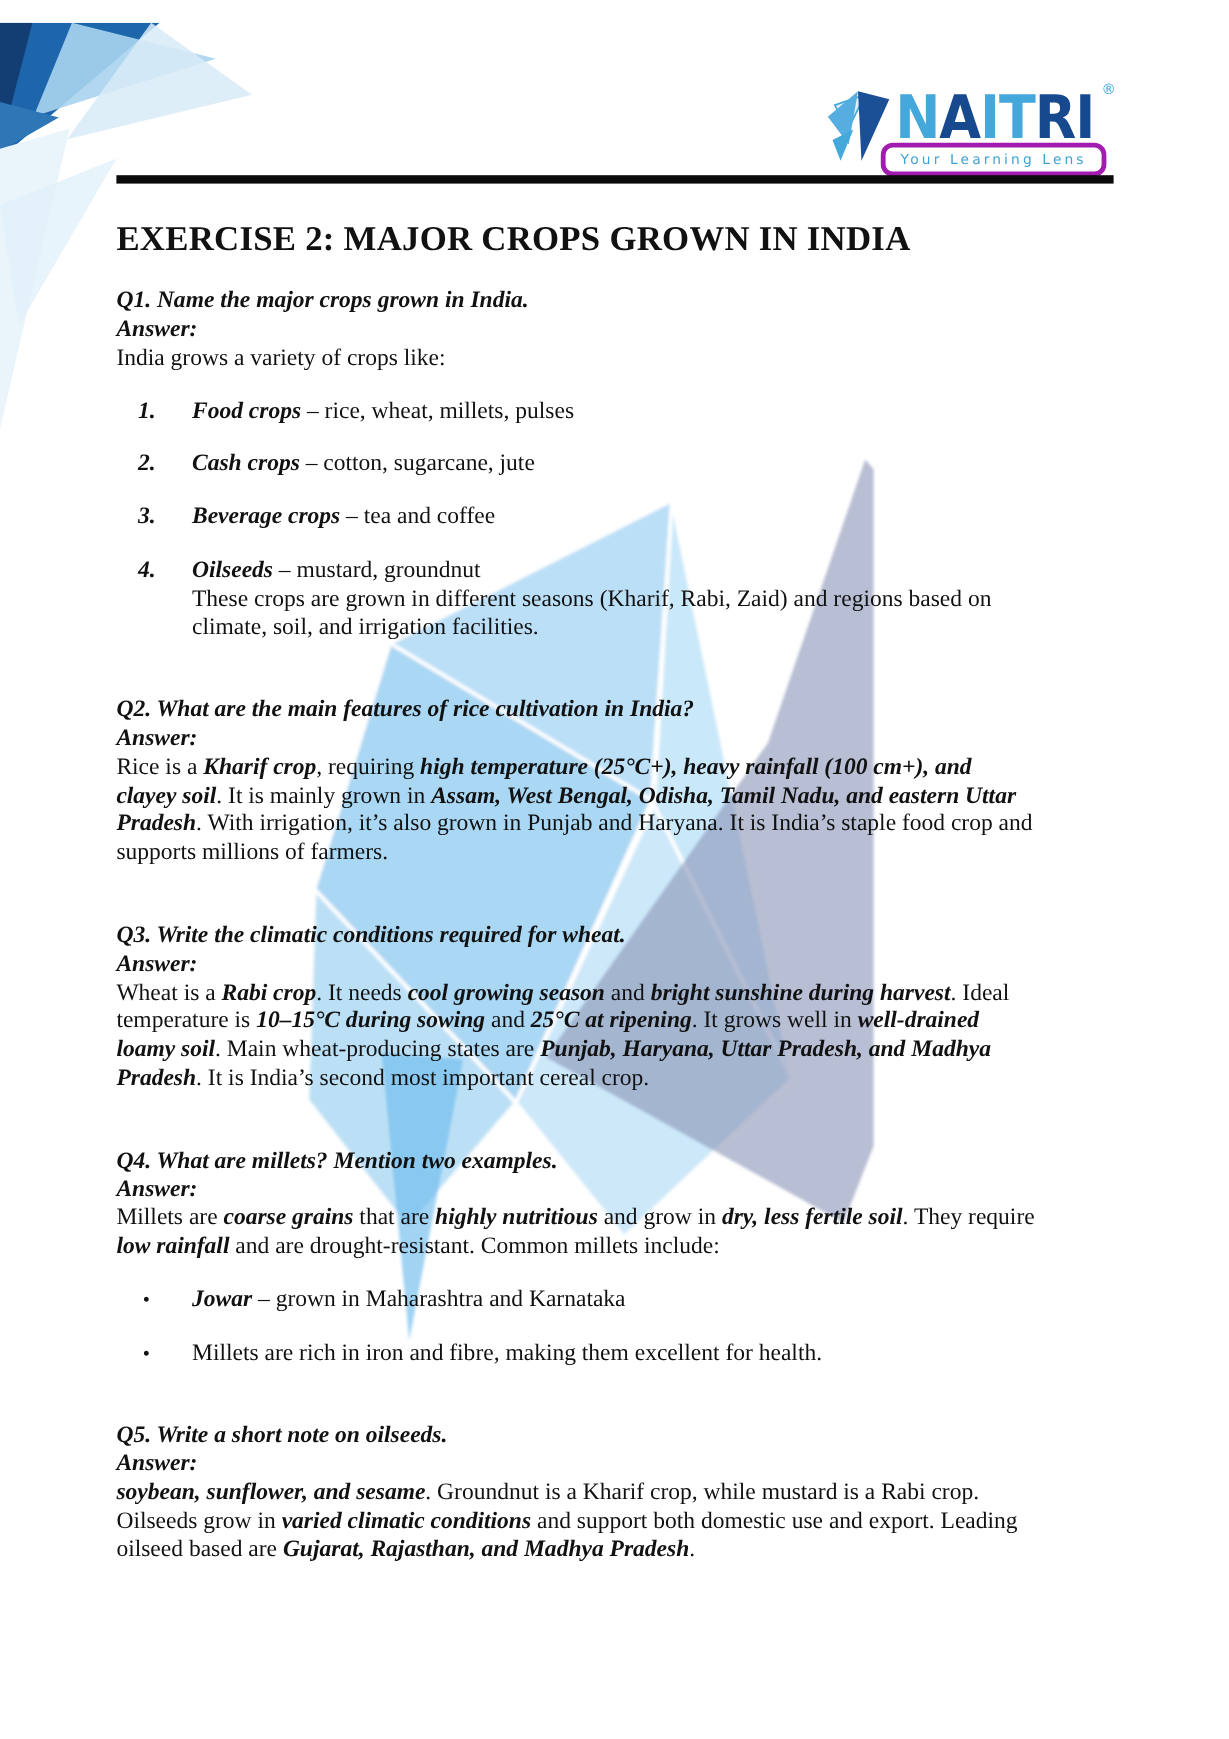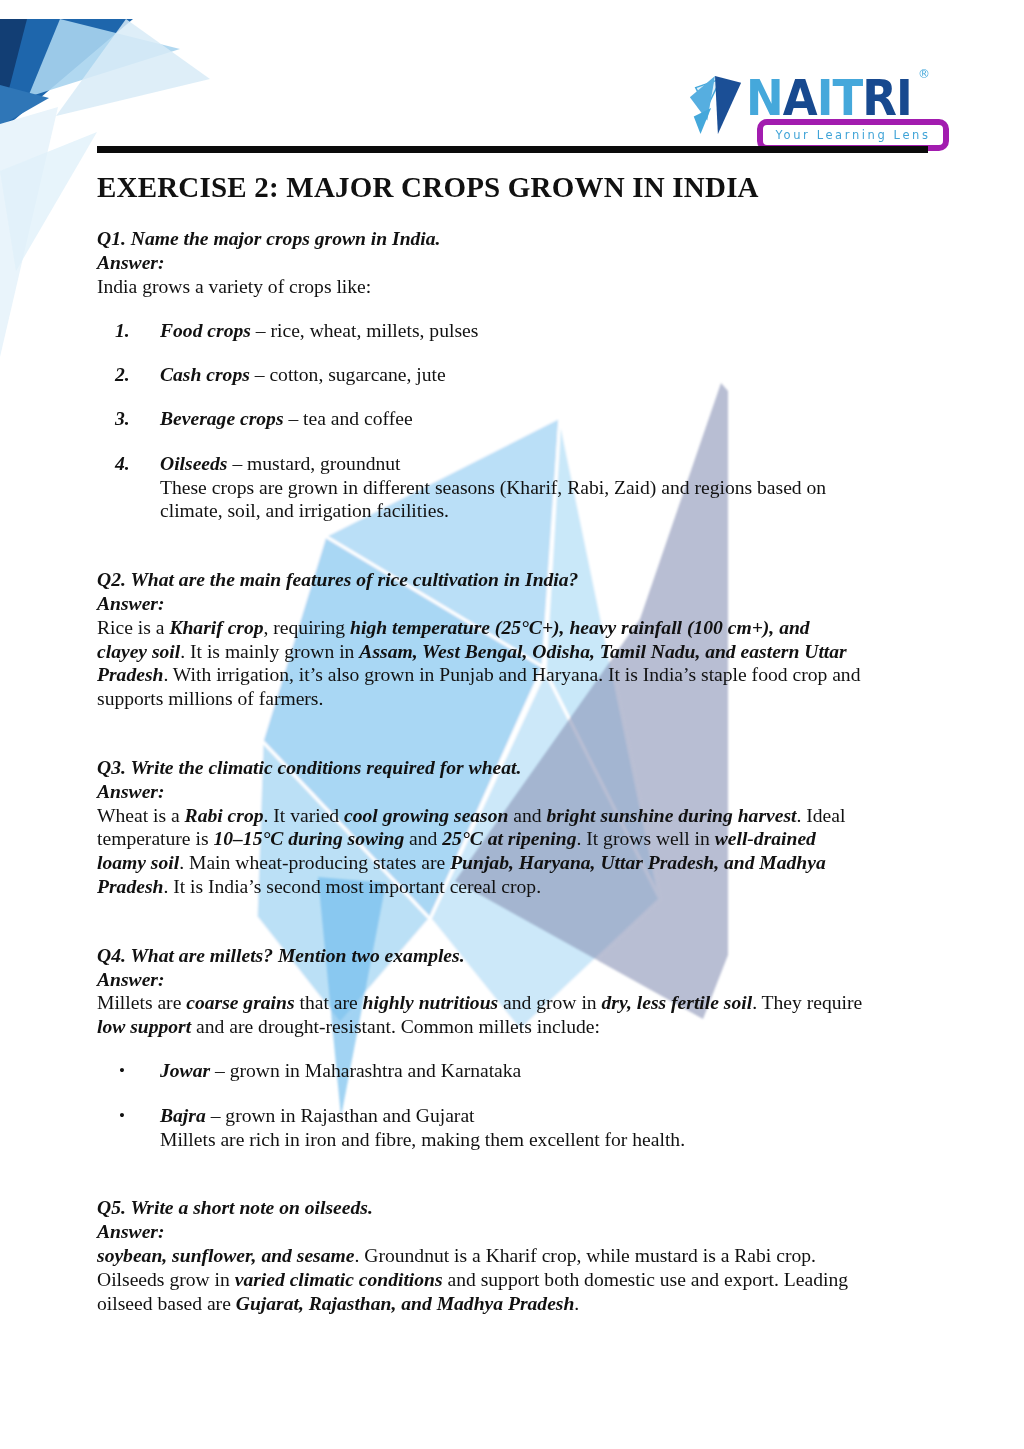--- a/index.html
+++ b/index.html
@@ -13,30 +13,30 @@
   
   .brand{position:absolute;left:686px;top:50px;z-index:2;}
   .brand-icon{position:absolute;left:0;top:4px;width:58px;height:64px;}
   .wordmark{position:absolute;left:60px;top:4px;font-family:"DejaVu Sans",sans-serif;
             font-weight:700;font-size:50px;line-height:1;letter-spacing:-1px;
             transform:scaleX(0.9);transform-origin:left top;white-space:nowrap;}
   .bl-light{color:#45a8db;}
   .bl-dark{color:#17498f;}
   .reg-mark{position:absolute;left:232px;top:-2px;font-family:"DejaVu Sans",sans-serif;
             font-size:12px;color:#45a8db;}
-  .tagline-box{position:absolute;left:71px;top:50px;width:180px;height:20px;
-               border:6px solid #a21caf;border-radius:10px;display:flex;align-items:center;
+  .tagline-box{position:absolute;left:48px;top:50px;width:180px;height:20px;
+               border:4px solid #a21caf;border-radius:10px;display:flex;align-items:center;
                justify-content:center;}
   .tagline{font-family:"DejaVu Sans",sans-serif;font-size:11.5px;letter-spacing:2.6px;
            color:#3fa3d7;white-space:nowrap;}
 
   .header-rule{position:absolute;left:97px;top:127px;width:831px;height:7px;background:#0b0b0b;z-index:2;}
 
   
-  .content{position:absolute;left:97px;top:145px;width:860px;z-index:1;}
+  .content{position:absolute;left:97px;top:157px;width:860px;z-index:1;}
   .doc-title{font-size:29px;font-weight:700;line-height:34px;margin:6px 0 0 0;letter-spacing:0.2px;}
   .line{white-space:pre;font-size:19.6px;line-height:23.8px;}
   .b,.bold{font-weight:700;font-style:italic;}
   .qa{margin-top:45px;}
   .qa.first{margin-top:23px;}
   .item{position:relative;padding-left:63px;margin-top:20.5px;}
   .item .marker{position:absolute;left:18px;top:0;font-size:19.6px;line-height:23.8px;}
   .item .marker.bullet{left:22px;font-size:17px;}
 </style>
 </head>
@@ -118,37 +118,36 @@
           <div class="line bold">Q2. What are the main features of rice cultivation in India?</div>
           <div class="line bold">Answer:</div>
           <div class="line"><span>Rice is a </span><span class="b">Kharif crop</span><span>, requiring </span><span class="b">high temperature (25°C+), heavy rainfall (100 cm+), and</span></div>
           <div class="line"><span class="b">clayey soil</span><span>. It is mainly grown in </span><span class="b">Assam, West Bengal, Odisha, Tamil Nadu, and eastern Uttar</span></div>
           <div class="line"><span class="b">Pradesh</span><span>. With irrigation, it’s also grown in Punjab and Haryana. It is India’s staple food crop and</span></div>
           <div class="line"><span>supports millions of farmers.</span></div>
         </section>
         <section class="qa">
           <div class="line bold">Q3. Write the climatic conditions required for wheat.</div>
           <div class="line bold">Answer:</div>
-          <div class="line"><span>Wheat is a </span><span class="b">Rabi crop</span><span>. It varied </span><span class="b">cool growing season</span><span> and </span><span class="b">bright sunshine during harvest</span><span>. Ideal</span></div>
+          <div class="line"><span>Wheat is a </span><span class="b">Rabi crop</span><span>. It needs </span><span class="b">cool growing season</span><span> and </span><span class="b">bright sunshine during harvest</span><span>. Ideal</span></div>
           <div class="line"><span>temperature is </span><span class="b">10–15°C during sowing</span><span> and </span><span class="b">25°C at ripening</span><span>. It grows well in </span><span class="b">well-drained</span></div>
           <div class="line"><span class="b">loamy soil</span><span>. Main wheat-producing states are </span><span class="b">Punjab, Haryana, Uttar Pradesh, and Madhya</span></div>
           <div class="line"><span class="b">Pradesh</span><span>. It is India’s second most important cereal crop.</span></div>
         </section>
         <section class="qa">
           <div class="line bold">Q4. What are millets? Mention two examples.</div>
           <div class="line bold">Answer:</div>
           <div class="line"><span>Millets are </span><span class="b">coarse grains</span><span> that are </span><span class="b">highly nutritious</span><span> and grow in </span><span class="b">dry, less fertile soil</span><span>. They require</span></div>
-          <div class="line"><span class="b">low support</span><span> and are drought-resistant. Common millets include:</span></div>
+          <div class="line"><span class="b">low rainfall</span><span> and are drought-resistant. Common millets include:</span></div>
           <div class="item">
             <span class="marker bullet">•</span>
             <div class="line"><span class="b">Jowar</span><span> – grown in Maharashtra and Karnataka</span></div>
           </div>
           <div class="item">
             <span class="marker bullet">•</span>
-            <div class="line"><span class="b">Bajra</span><span> – grown in Rajasthan and Gujarat</span></div>
             <div class="line"><span>Millets are rich in iron and fibre, making them excellent for health.</span></div>
           </div>
         </section>
         <section class="qa">
           <div class="line bold">Q5. Write a short note on oilseeds.</div>
           <div class="line bold">Answer:</div>
           <div class="line"><span class="b">soybean, sunflower, and sesame</span><span>. Groundnut is a Kharif crop, while mustard is a Rabi crop.</span></div>
           <div class="line"><span>Oilseeds grow in </span><span class="b">varied climatic conditions</span><span> and support both domestic use and export. Leading</span></div>
           <div class="line"><span>oilseed based are </span><span class="b">Gujarat, Rajasthan, and Madhya Pradesh</span><span>.</span></div>
         </section>

